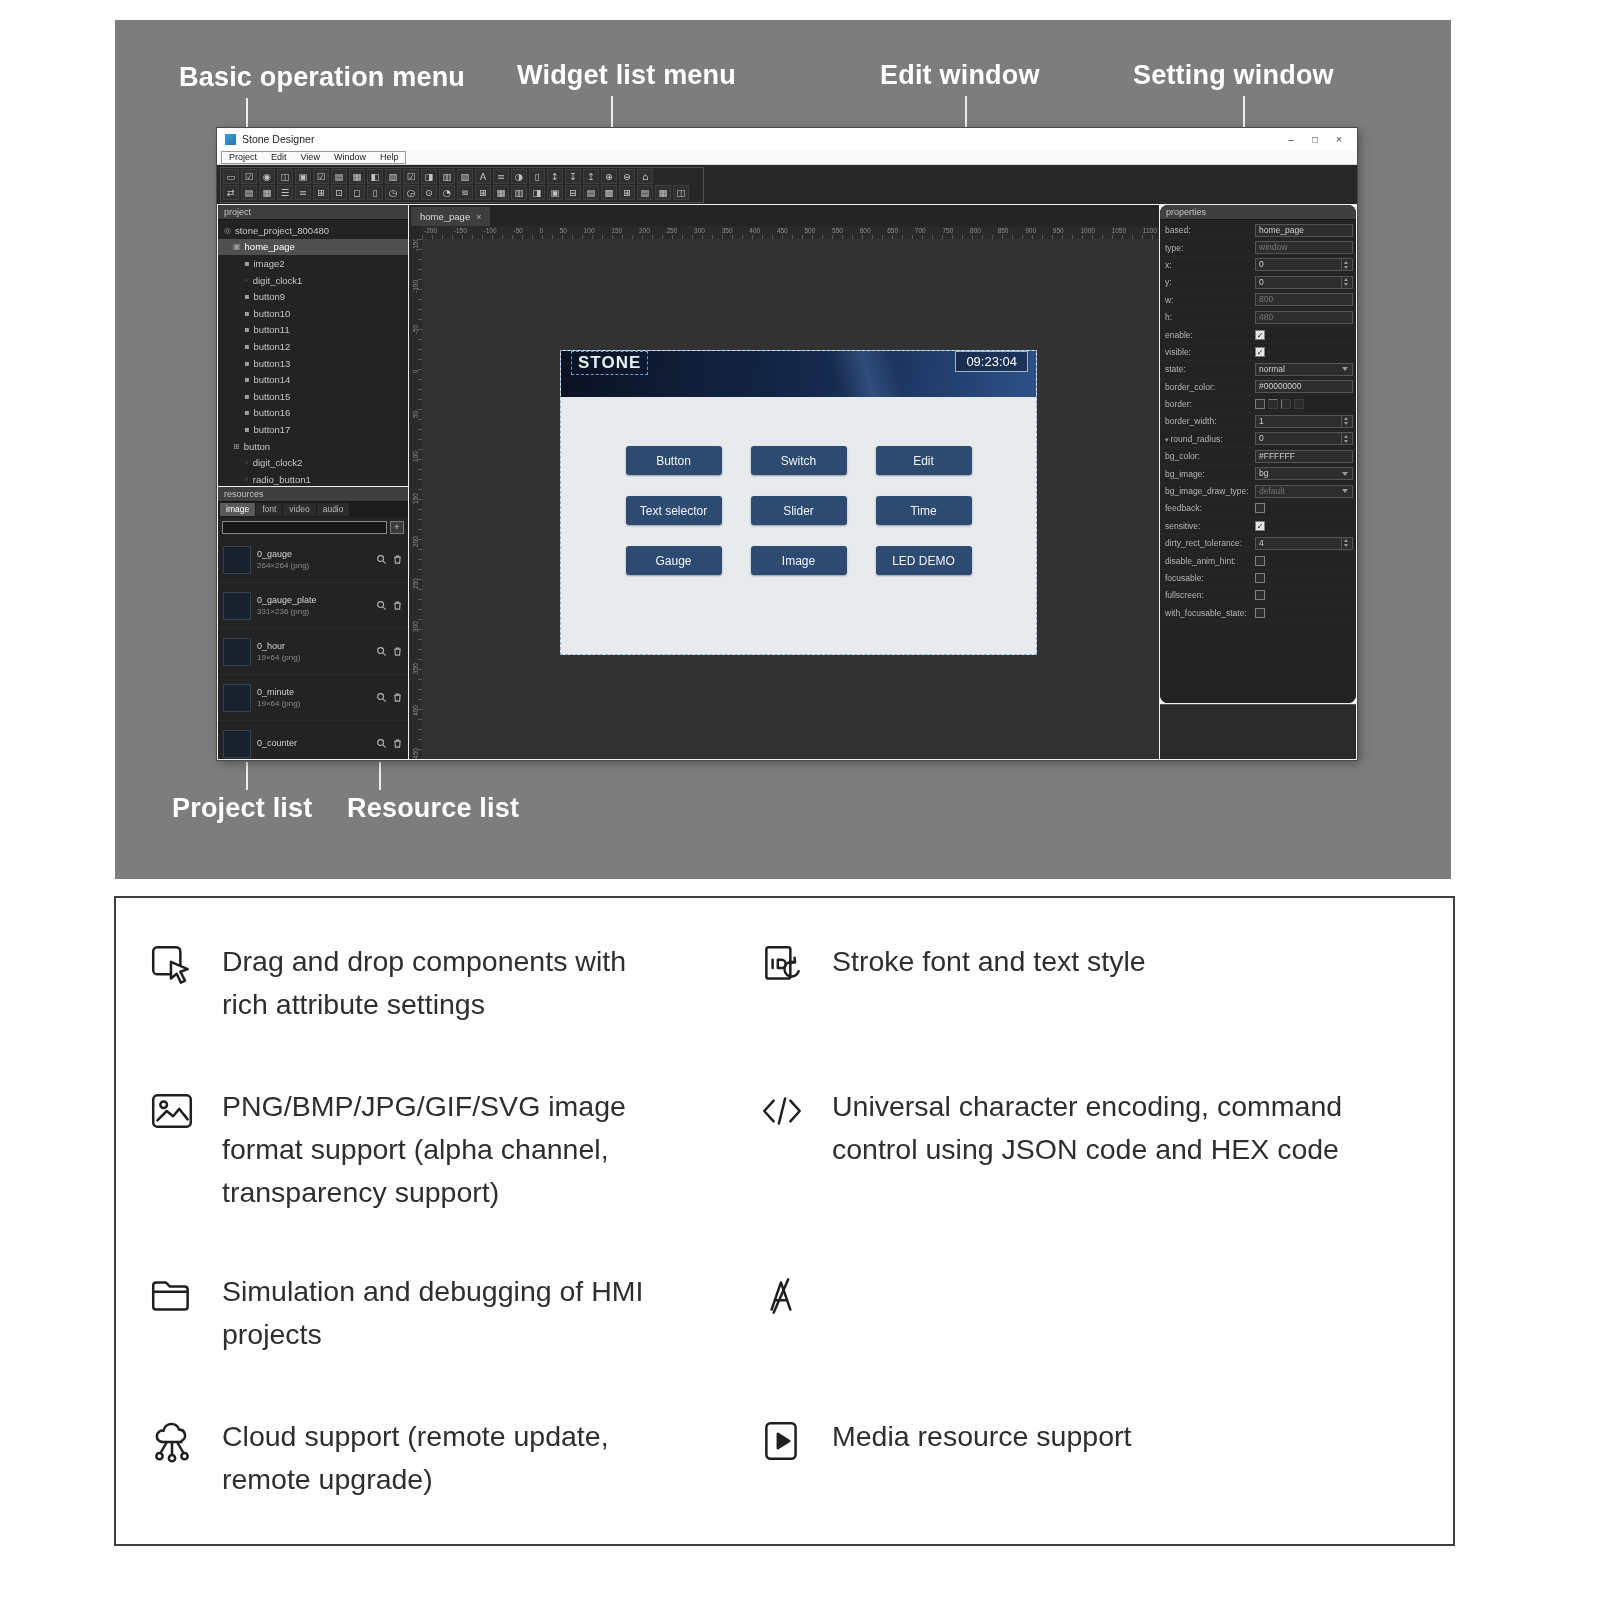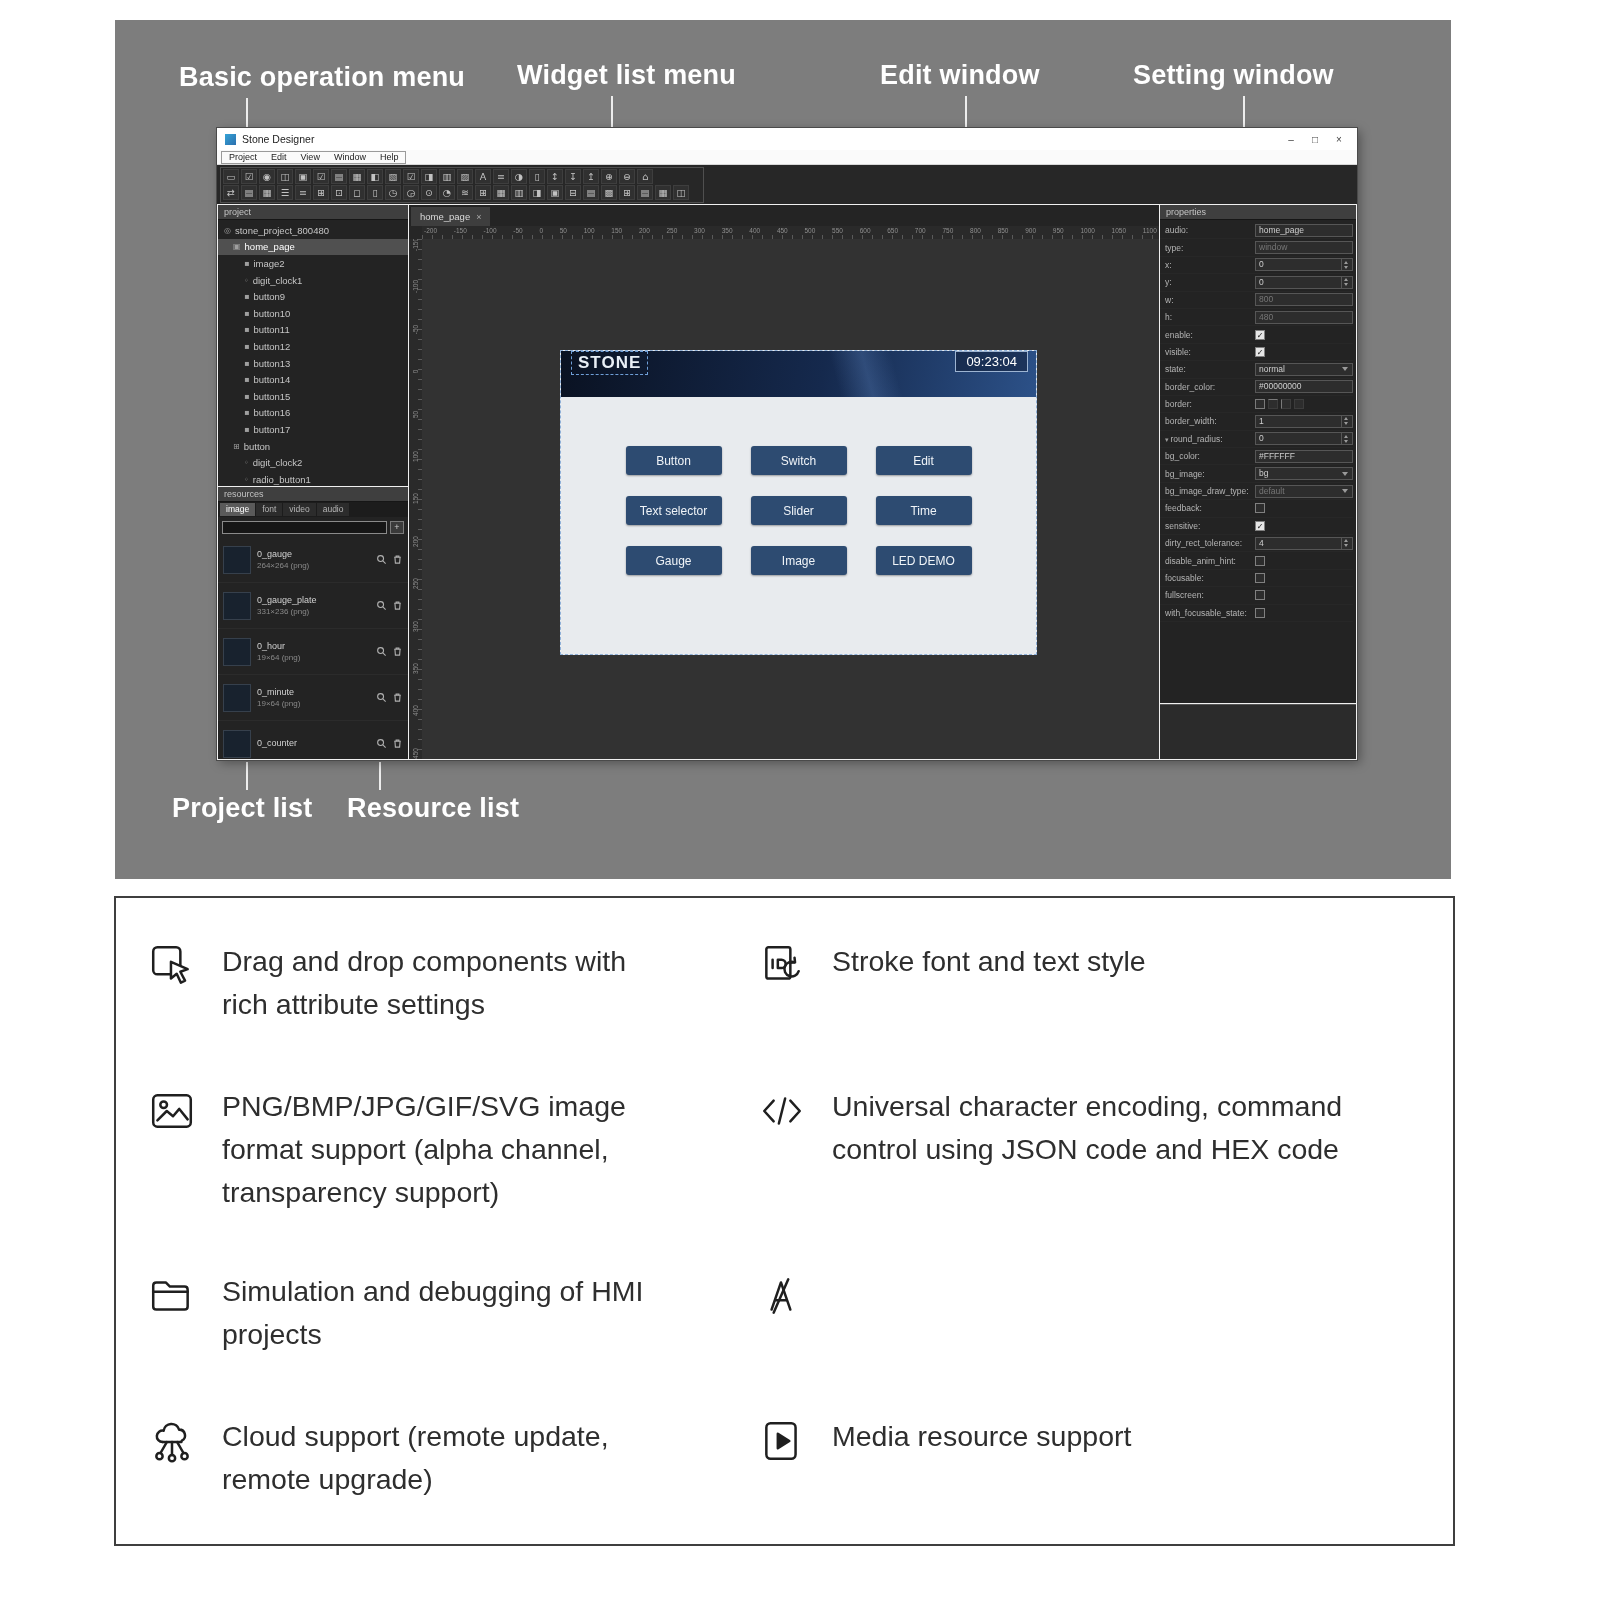--- a/index.html
+++ b/index.html
@@ -90,21 +90,21 @@
   .pv-logo { margin-left:10px; color:#e9eff6; font-weight:bold; font-size:17px; letter-spacing:1px;
              border:1px dashed #6f9fd8; padding:1px 6px; position:relative; z-index:1; }
   .pv-time { margin-left:auto; margin-right:8px; border:1px solid #9db4d2; color:#ffffff; font-size:13px;
              padding:2px 10px; background:rgba(10,20,40,.45); position:relative; z-index:1; }
   .pv-grid { margin-top:49px; display:grid; grid-template-columns:repeat(3,96px); gap:21px 29px; justify-content:center; }
   .pv-btn { height:29px; background:#2d4b71; color:#f0f4f8; font-size:12px; display:flex; align-items:center;
             justify-content:center; border-radius:3px; box-shadow:0 1px 2px rgba(0,0,0,.35); }
 
   
   .col-props { width:196px; flex:none; display:flex; flex-direction:column; gap:1px; }
-  .props-main { height:500px; background:#232323; display:flex; flex-direction:column; overflow:hidden; }
+  .props-main { height:500px; background:#232323; display:flex; flex-direction:column; overflow:hidden;border-radius:8px; }
   .prop-rows { padding:2px 3px 0 0; }
   .prop-row { height:17.4px; display:flex; align-items:center; gap:3px; border-bottom:1px solid #272727; }
   .prop-label { width:92px; flex:none; font-size:8.5px; color:#b5b5b5; padding-left:5px; white-space:nowrap; overflow:hidden; }
   .expander { font-family:"DejaVu Sans", sans-serif; font-size:7px; color:#999; margin-right:2px; }
   .pf { flex:1; display:flex; align-items:center; }
   .pf-input { height:13px; background:#2d2d2d; border:1px solid #565656; color:#cfcfcf; font-size:8.5px;
               padding:0 3px; line-height:11px; overflow:hidden; white-space:nowrap; }
   .pf-input .pf-val { flex:1; overflow:hidden; }
   .pf-input.dim, .pf-input.dim .pf-val { color:#767676; }
   .spin-btns { width:8px; height:100%; border-left:1px solid #565656; display:flex; flex-direction:column;
@@ -500,21 +500,21 @@
               </div>
             </div>
           </div>
         </div>
 
         <div class="col-props">
           <div class="props-main">
             <div class="panel-header">properties</div>
             <div class="prop-rows">
               <div class="prop-row">
-                  <span class="prop-label">audio:</span>
+                  <span class="prop-label">based:</span>
                   <span class="pf pf-input">
                     <span class="pf-val">home_page</span>
                   </span>
                 </div>
               <div class="prop-row">
                   <span class="prop-label">type:</span>
                   <span class="pf pf-input dim">
                     <span class="pf-val">window</span>
                   </span>
                 </div>

